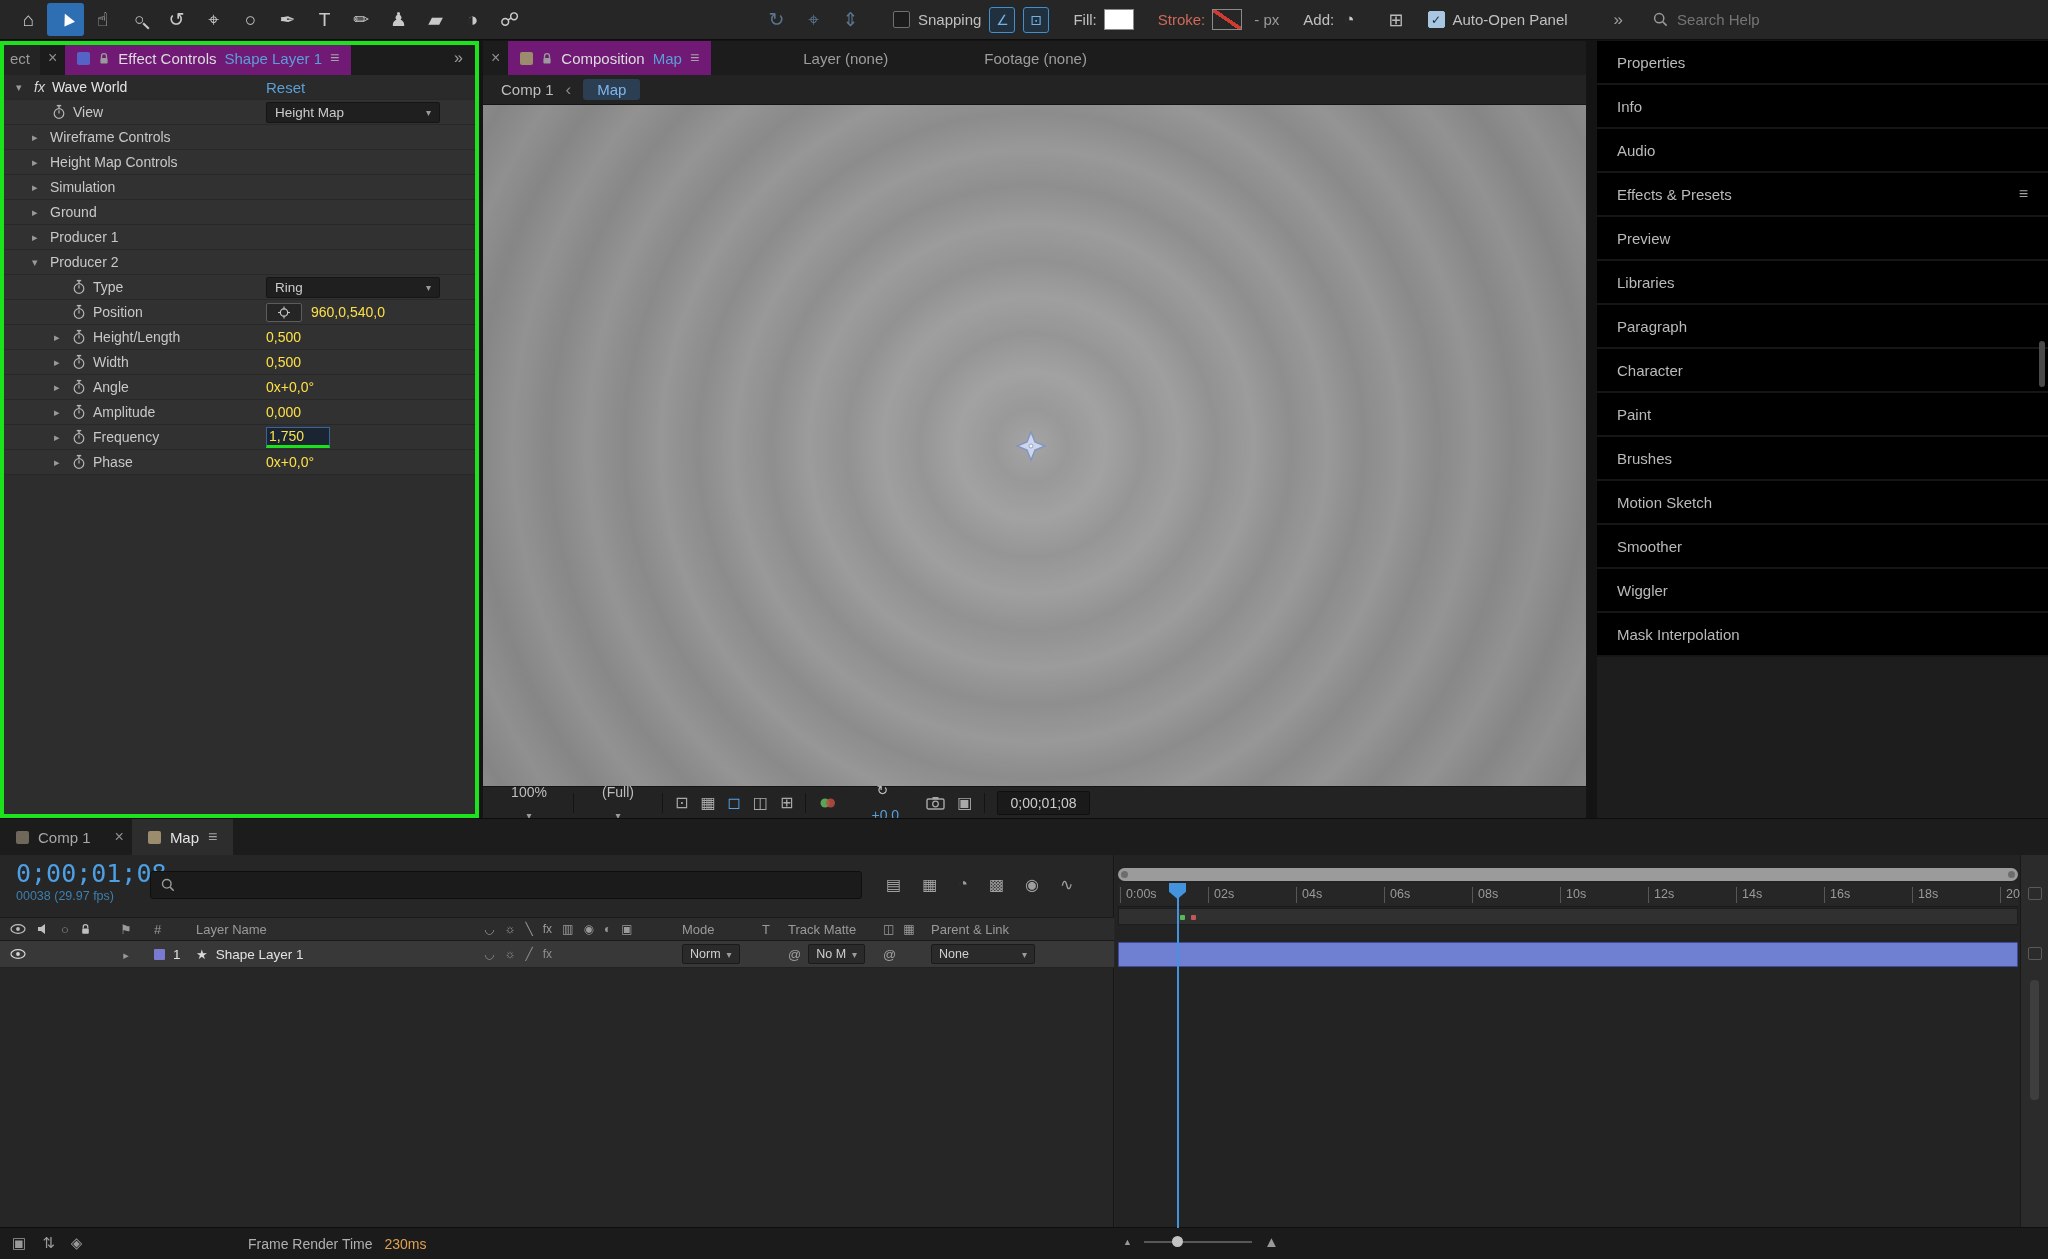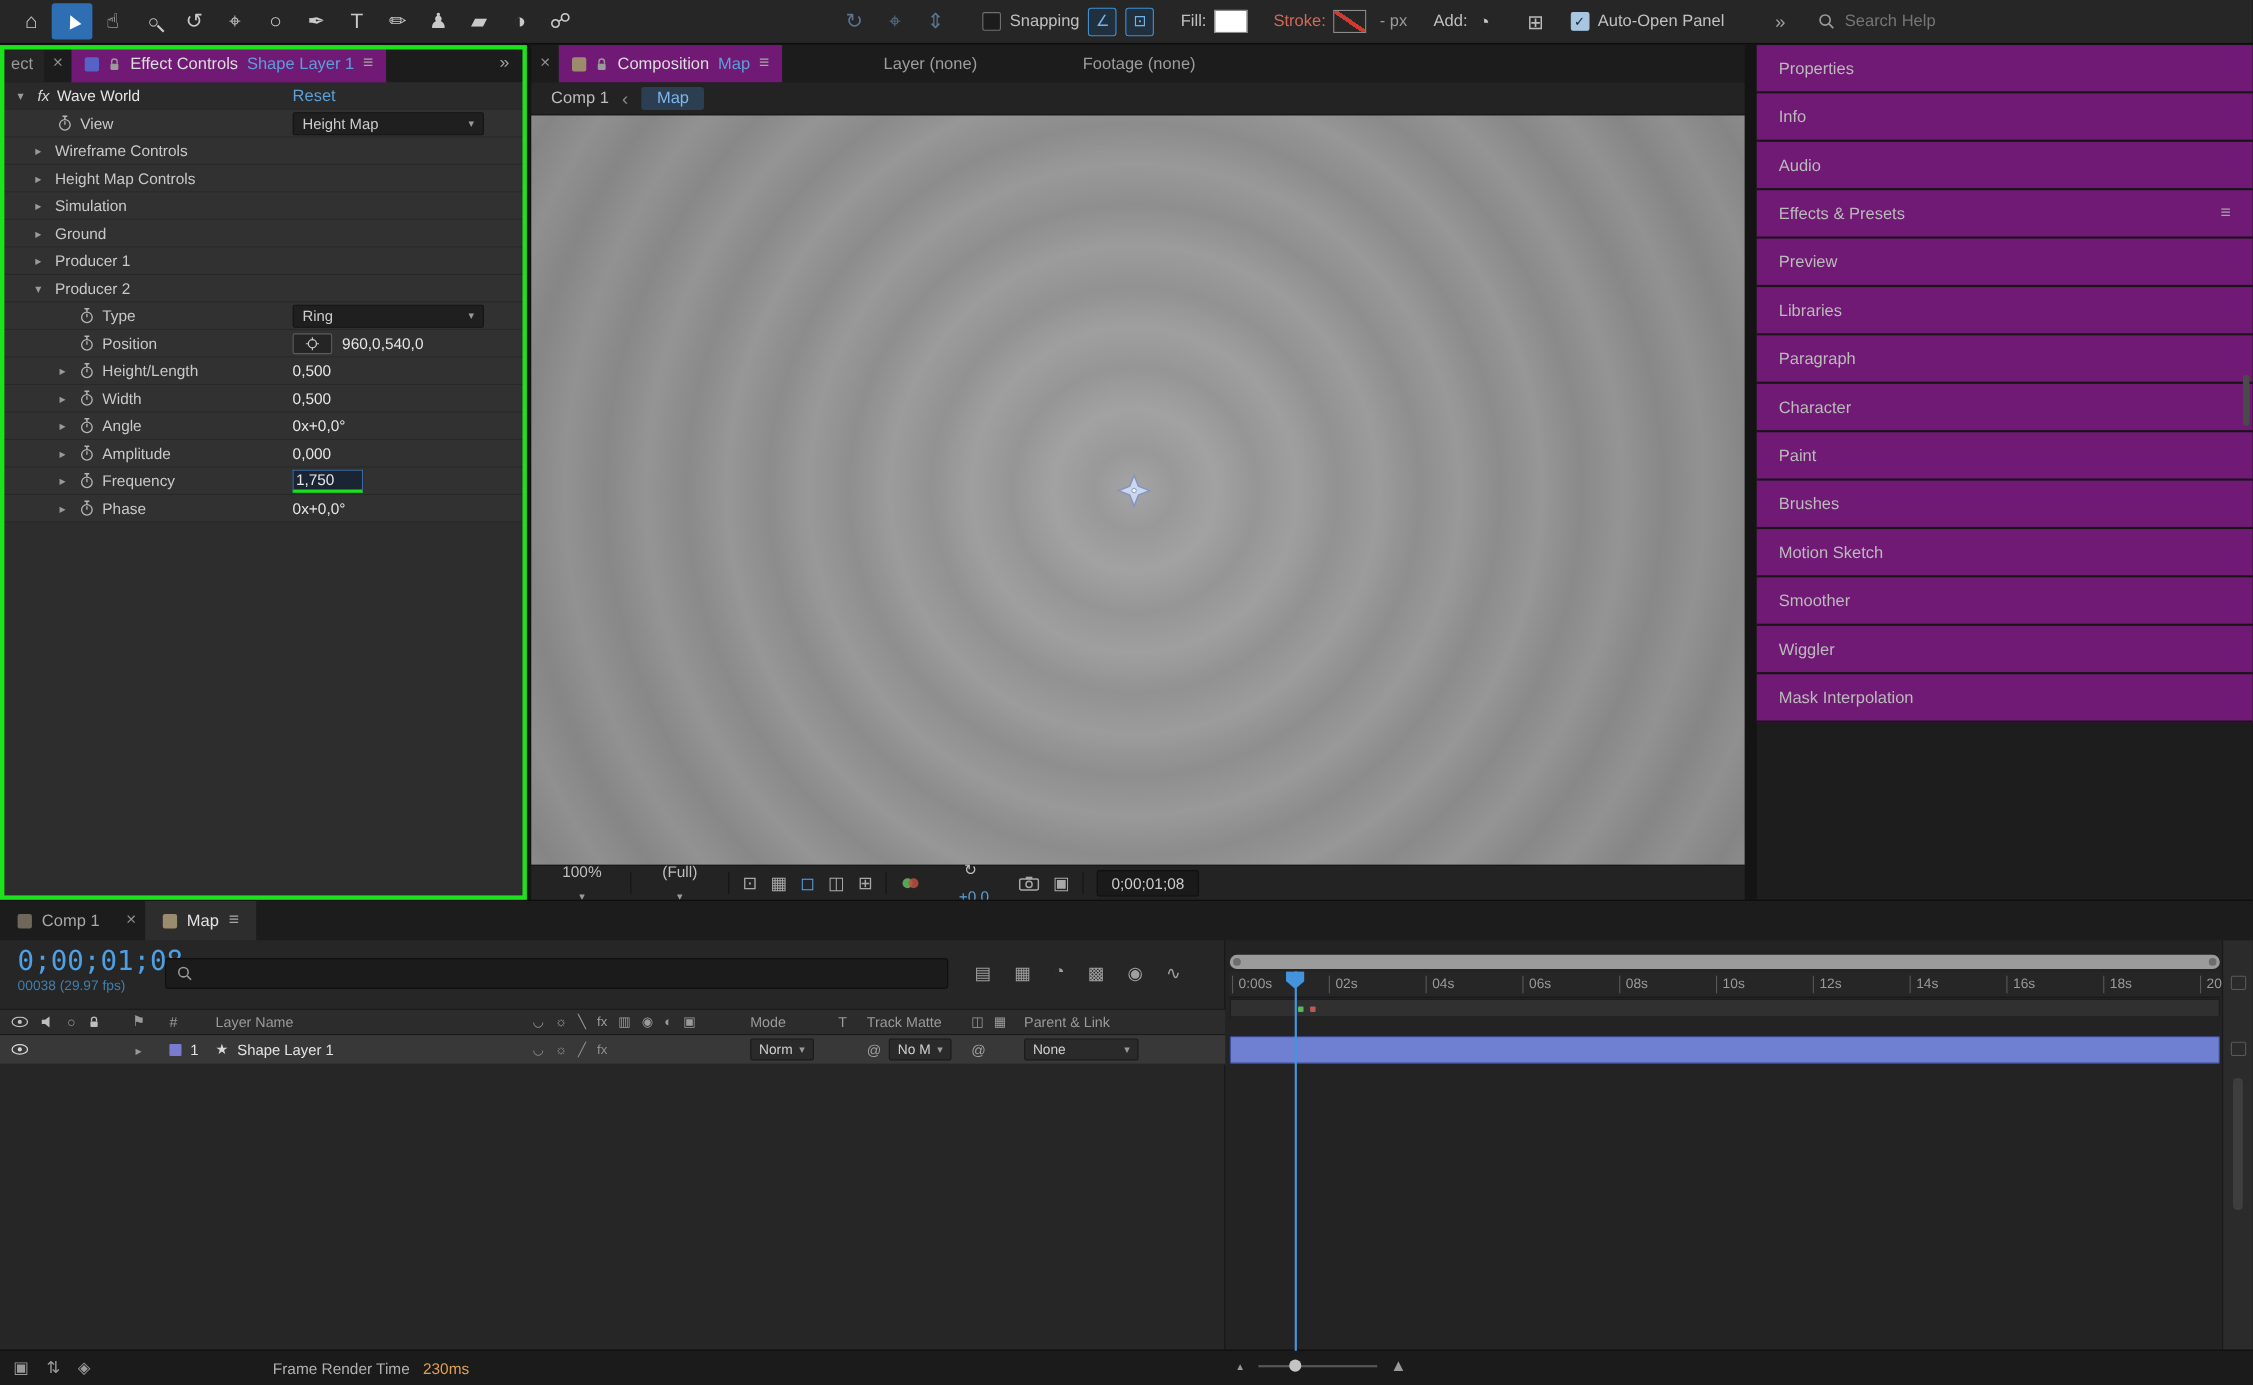--- a/index.html
+++ b/index.html
@@ -76,21 +76,21 @@
   .fx-badge { font-style:italic; color:#d6d6d6; }
   .ename { color:#e4e4e4; }
   .vcol { flex:1; display:flex; align-items:center; padding-left:4px; }
   .reset { color:#5b9fd9; }
   .sel { width:174px; height:21px; background:#1f1f1f; border:1px solid #151515; border-radius:2px;
          display:flex; align-items:center; justify-content:space-between; padding:0 8px;
          color:#cccccc; font-size:13.5px; }
   .chev { color:#9a9a9a; font-size:10px; }
   .posbtn { width:36px; height:19px; border:1px solid #5c5c5c; background:#252525; border-radius:2px;
             display:flex; align-items:center; justify-content:center; margin-right:9px; }
-  .val { color:#e5e5e5; font-size:14px; }
+  .val { color:#fde047; font-size:14px; }
   .val.hl { display:inline-block; min-width:64px; background:#1a2433; border:1px solid #39659a;
             border-bottom:3px solid #1be01b; padding:0 4px 1px 2px; }
 
   
   .comp { position:absolute; left:483px; top:0; width:1103px; height:777px; background:#1f1f1f;
           display:flex; flex-direction:column; }
   .panel-tab-label { display:flex; align-items:center; color:#9d9d9d; flex:0 0 auto; }
   .comp-crumb { height:30px; background:#232323; border-bottom:1px solid #151515;
                 display:flex; align-items:center; gap:12px; padding-left:18px; }
   .crumb-comp { color:#bdbdbd; }
@@ -105,21 +105,21 @@
                  align-items:center; gap:12px; padding:0 14px; color:#bfbfbf; font-size:14px; }
   .seldrop { display:flex; align-items:center; gap:10px; min-width:64px;flex-direction:column; }
   .vsep { width:1px; height:20px; background:#141414; }
   .cbi { color:#a8a8a8; font-size:16px; }
   .cbi.active { color:#52a2e8; }
   .expo { color:#5b9fd9; margin-left:6px; }
   .cb-tc { background:#1a1a1a; border:1px solid #101010; padding:3px 12px; color:#cccccc; border-radius:2px; }
 
   
   .dock { position:absolute; left:1597px; top:0; width:451px; height:777px; background:#1d1d1d; }
-  .dock-item { height:44px; display:flex; align-items:center; padding:0 20px; background:#701a75;
+  .dock-item { height:44px; display:flex; align-items:center; padding:0 20px; background:#000000;
                border-bottom:2px solid #161616; color:#bababa; }
   .dock-item .menu { margin-left:auto; }
   .dock-scroll { position:absolute; right:3px; top:300px; width:6px; height:46px; background:#4a4a4a; border-radius:3px; }
 
   
   .tl { position:absolute; left:0; top:818px; width:2048px; height:441px; background:#262626; border-top:1px solid #0d0d0d; }
   .tl-tabbar { height:36px; background:#1c1c1c; display:flex; align-items:stretch; }
   .tl-tab { display:flex; align-items:center; gap:9px; padding:0 16px; color:#a8a8a8; }
   .tl-tab.active { background:#2d2d2d; color:#e2e2e2; }
   .tab-chip.gray { background:#6f685a; }

